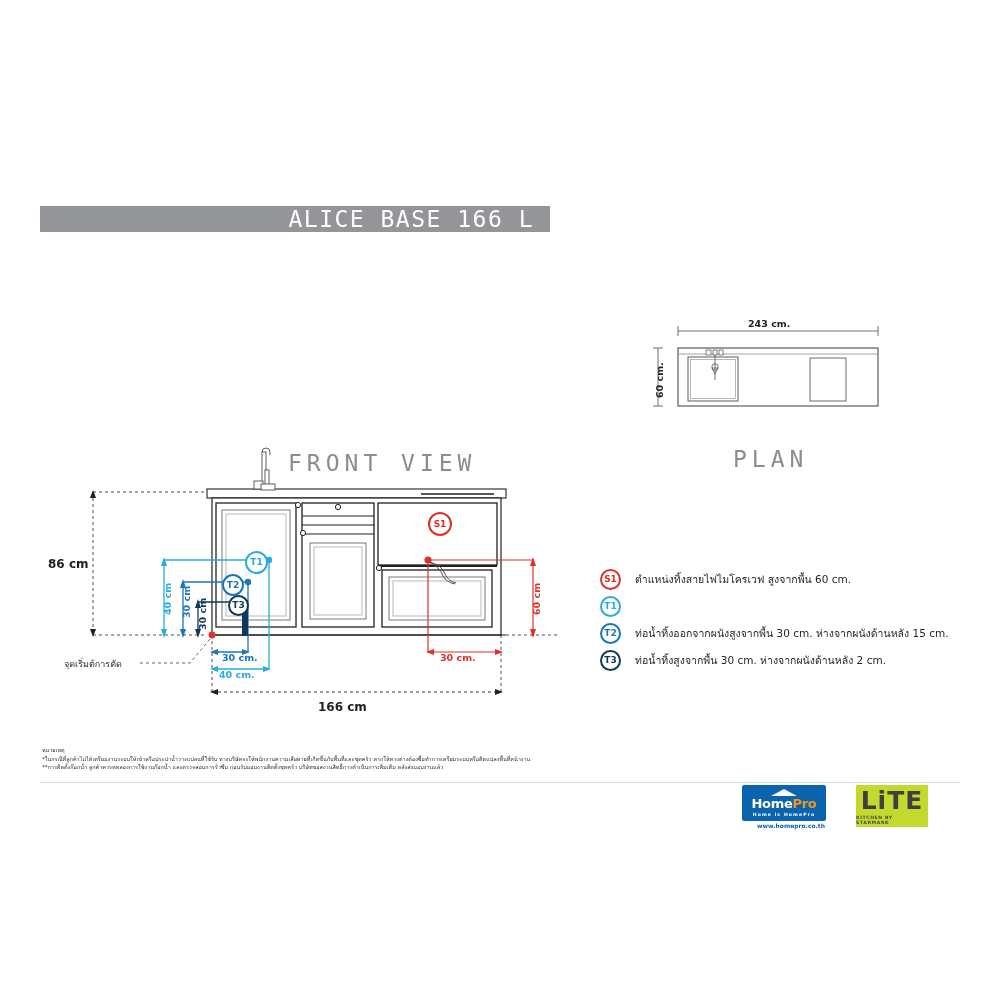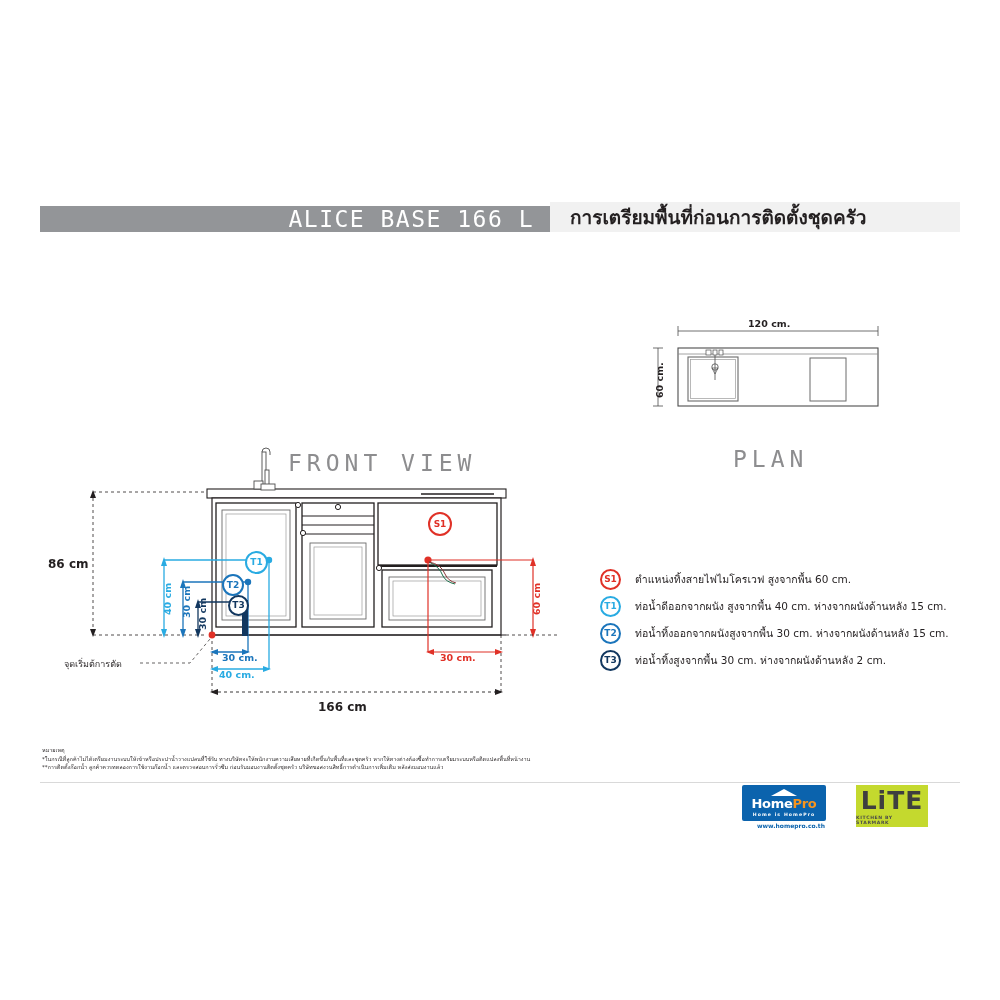--- a/index.html
+++ b/index.html
@@ -263,23 +263,20 @@
 </style>
 </head>
 <body>
 
 <div id="sheet">
 
   <div class="hdr">
     <div class="hdr-code">
       <span>ALICE_BASE_166_L</span>
     </div>
-    <div class="hdr-title">
-      <span>การเตรียมพื้นที่ก่อนการติดตั้งชุดครัว</span>
-    </div>
   </div>
 
   <div class="view-title" id="front-view-title">FRONT VIEW</div>
   <div class="view-title" id="plan-view-title">PLAN</div>
 
   <svg class="layer" id="drawing" viewBox="0 0 1000 1000">
 
     <g>
 
       <rect x="678" y="348" width="200" height="58" fill="#ffffff" stroke="#4d4d4d" stroke-width="1.1"></rect>
@@ -440,35 +437,34 @@
   <div class="dim sm blu vtxt" style="left:181px; top:618px;">30 cm</div>
   <div class="dim sm nav vtxt" style="left:197px; top:630px;">30 cm</div>
 
   <div class="dim sm blu" style="left:222px; top:652px;">30 cm.</div>
   <div class="dim sm cyan" style="left:219px; top:669px;">40 cm.</div>
   <div class="dim sm red" style="left:440px; top:652px;">30 cm.</div>
   <div class="dim sm red vtxt" style="left:531px; top:615px;">60 cm</div>
 
   <div class="th-label" style="left:64px; top:657px;">จุดเริ่มต้การตัด</div>
 
-  <div class="dim sm blk" style="left:748px; top:318px;">120 cm.</div>
+  <div class="dim sm blk" style="left:748px; top:318px;">243 cm.</div>
   <div class="dim sm blk vtxt" style="left:654px; top:398px;">60 cm.</div>
 
   <div id="legend">
     <div class="leg-row">
       <div class="leg-badge leg-s1">
         <span>S1</span>
       </div>
       <div class="leg-text">ตำแหน่งทิ้งสายไฟไมโครเวฟ สูงจากพื้น 60 cm.</div>
     </div>
     <div class="leg-row">
       <div class="leg-badge leg-t1">
         <span>T1</span>
       </div>
-      <div class="leg-text">ท่อน้ำดีออกจากผนัง สูงจากพื้น 40 cm. ห่างจากผนังด้านหลัง 15 cm.</div>
     </div>
     <div class="leg-row">
       <div class="leg-badge leg-t2">
         <span>T2</span>
       </div>
       <div class="leg-text">ท่อน้ำทิ้งออกจากผนังสูงจากพื้น 30 cm. ห่างจากผนังด้านหลัง 15 cm.</div>
     </div>
     <div class="leg-row">
       <div class="leg-badge leg-t3">
         <span>T3</span>

